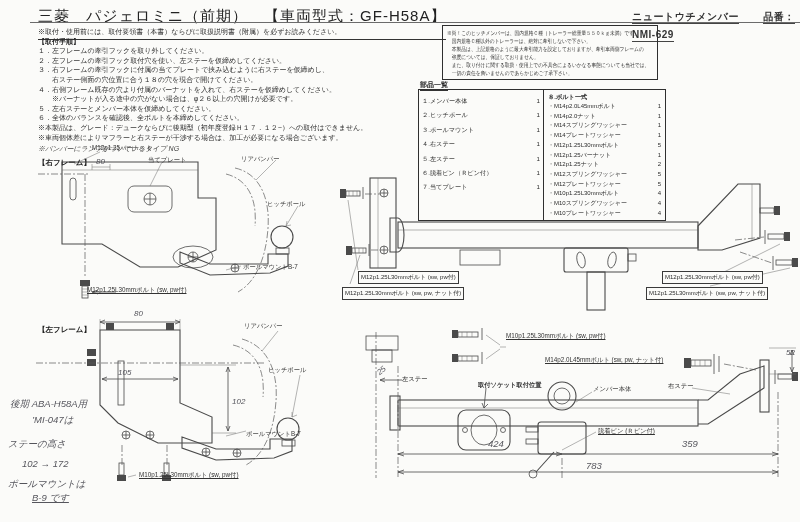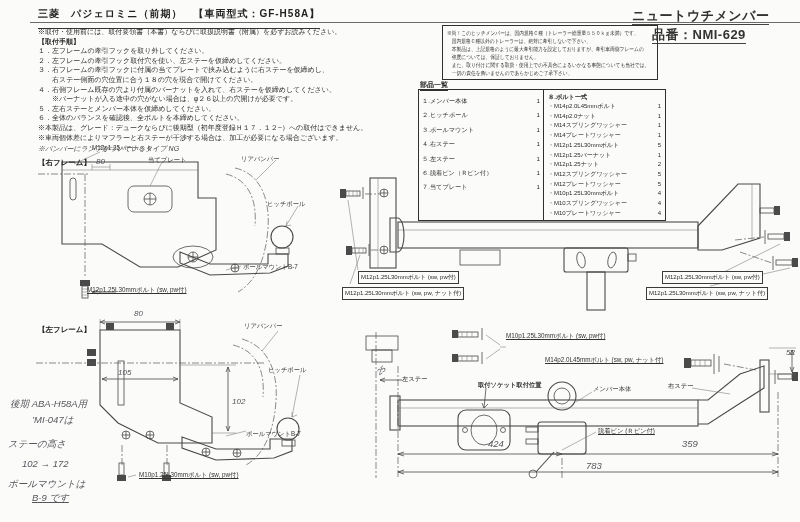--- a/index.html
+++ b/index.html
@@ -1,20 +1,20 @@
 <!DOCTYPE html>
 <html><head>
 <meta charset="utf-8">
 <style>
   html,body{margin:0;padding:0;}
   body{background:#e8e8e6;font-family:"Liberation Sans",sans-serif;}
   #page{position:relative;width:800px;height:522px;background:#fbfbf9;overflow:hidden;color:#2b2b2b;}
   .abs{position:absolute;}
-  .t-title{font-size:10px;font-weight:bold;letter-spacing:1px;color:#222;border-bottom:1.5px solid #333;padding-bottom:7px;}
-  .t-prod{font-size:13px;font-weight:bold;color:#333;border-bottom:1px solid #444;padding-bottom:1px;letter-spacing:.5px;}
+  .t-title{font-size:15px;font-weight:normal;letter-spacing:1px;color:#222;border-bottom:1.5px solid #333;padding-bottom:13px;}
+  .t-prod{font-size:10px;font-weight:bold;color:#333;border-bottom:1px solid #444;padding-bottom:1px;letter-spacing:.5px;}
   .rule{background:#6b6b6b;height:1px;}
   .notice{border:1.2px solid #2f2f2f;padding:3px 4px;width:206px;height:47px;}
   .notice div{font-size:5.6px;line-height:8px;white-space:nowrap;transform:scaleX(.85);transform-origin:left;color:#333;}
   .instr div{font-size:7px;line-height:9.6px;white-space:nowrap;color:#2c2c2c;}
   .instr .hw-note{margin-top:2px;}
   .hw{font-style:italic;color:#44444c;opacity:.9;}
   .hw-line{font-size:9.5px;white-space:nowrap;}
   .hw-sm{font-size:8px;white-space:nowrap;}
   .parts-title{font-size:7px;font-weight:bold;border-bottom:1px solid #333;}
   .parts-box{border:1.2px solid #2f2f2f;width:246px;height:130px;display:flex;}

